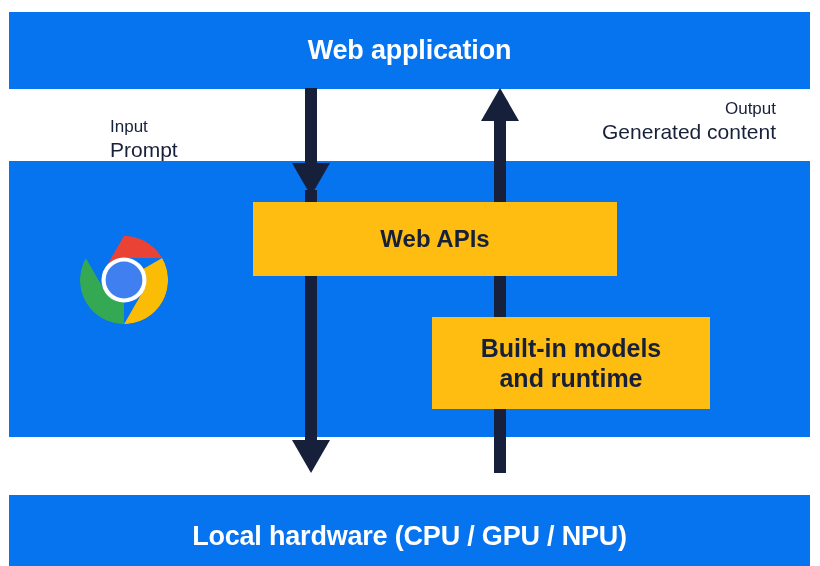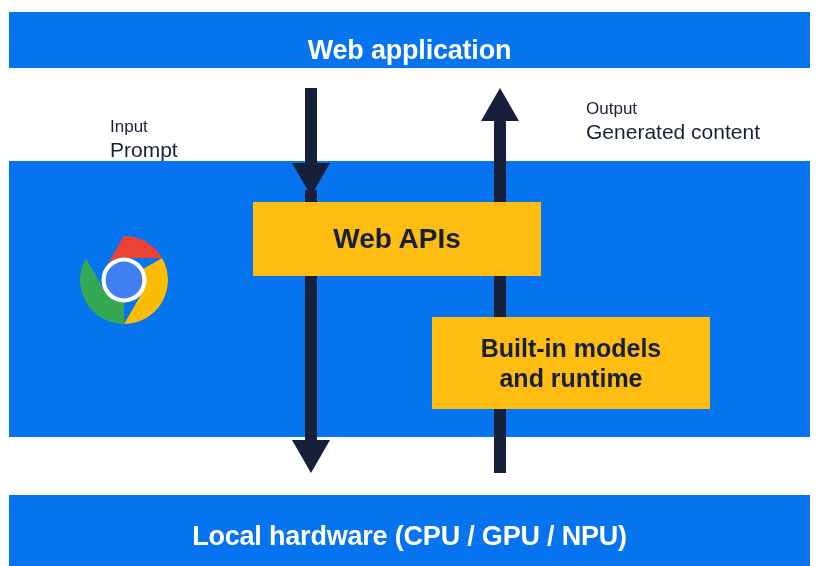--- a/index.html
+++ b/index.html
@@ -21,21 +21,21 @@
 
   
   .band {
     position: absolute;
     background: #0673ef;
   }
   #band-web-application {
     left: 9px;
     top: 12px;
     width: 801px;
-    height: 56px;
+    height: 77px;
   }
   #band-browser {
     left: 9px;
     top: 161px;
     width: 801px;
     height: 276px;
   }
   #band-local-hardware {
     left: 9px;
     top: 495px;
@@ -63,23 +63,23 @@
     color: #18213a;
     line-height: 1.16;
   }
   #flow-input {
     left: 110px;
     top: 99px;
     text-align: left;
     margin-top: 18px;
   }
   #flow-output {
-    right: 60px;
+    right: 44px;
     top: 99px;
-    text-align: left;
+    text-align: right;
   }
   .flow-label .kind {
     display: block;
     font-size: 17px;
     font-weight: normal;
   }
   .flow-label .value {
     display: block;
     font-size: 21px;
     font-weight: normal;
@@ -103,23 +103,23 @@
     display: flex;
     align-items: center;
     justify-content: center;
     text-align: center;
     color: #16203a;
     font-weight: bold;
   }
   #box-web-apis {
     left: 253px;
     top: 202px;
-    width: 288px;
+    width: 364px;
     height: 74px;
-    font-size: 28px;
+    font-size: 24px;
   }
   #box-built-in-models {
     left: 432px;
     top: 317px;
     width: 278px;
     height: 92px;
     font-size: 25px;
     line-height: 1.2;
   }
   #box-built-in-models .box-text { white-space: pre-line; }

